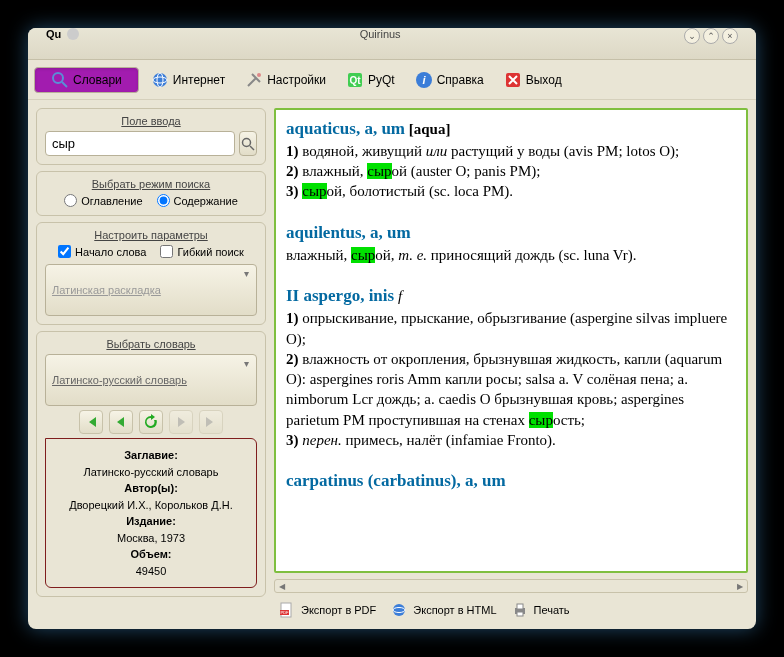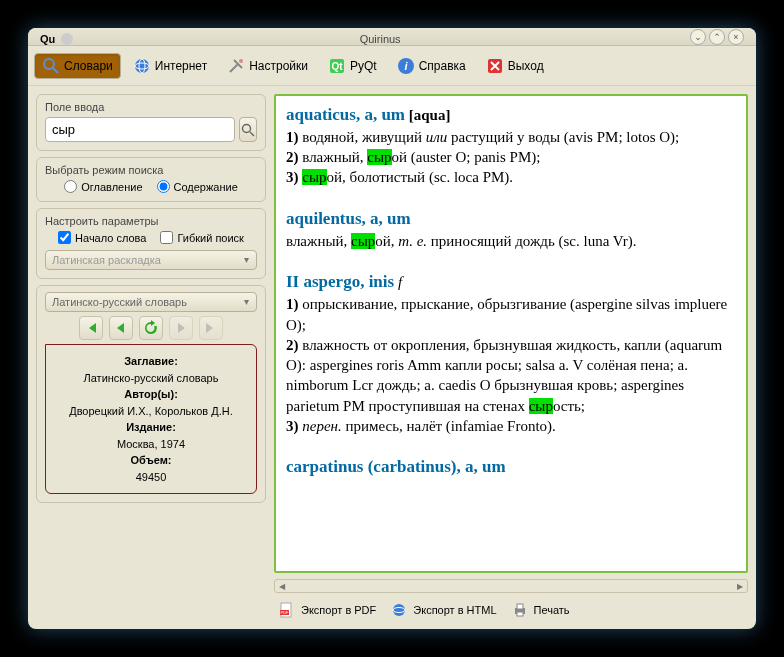--- a/index.html
+++ b/index.html
@@ -1,36 +1,36 @@
 <!DOCTYPE html>
 <html><head>
 <meta charset="utf-8">
 <style>
 * { box-sizing: border-box; margin: 0; padding: 0; }
 body { background: #000; font-family: Verdana, Arial, sans-serif; font-size: 12px; display: flex; align-items: center; justify-content: center; height: 657px; width: 784px; }
 .window { width: 728px; height: 601px; background: #e9e5d5; border-radius: 8px; box-shadow: 0 0 20px rgba(80,180,255,.4); display: flex; flex-direction: column; overflow: hidden; }
-.titlebar { height: 18px; background: linear-gradient(#e8e5d5,#ddd8c5); display: flex; align-items: flex-end; padding: 0 12px; border-bottom: 1px solid #c5bfa8; }
+.titlebar { height: 32px; background: linear-gradient(#e8e5d5,#ddd8c5); display: flex; align-items: flex-start; padding: 0 18px; border-bottom: 1px solid #c5bfa8; }
 .titlebar .tlogo { font-weight: bold; font-size: 11px; margin-right: 6px; }
 .titlebar .title { flex: 1; text-align: center; font-size: 11px; color: #444; }
 .tbtn { width: 16px; height: 16px; border-radius: 50%; border: 1px solid #aaa; margin-left: 3px; background: #f4f0e0; display: flex; align-items: center; justify-content: center; font-size: 9px; color: #555; cursor: pointer; }
 .toolbar { height: 40px; background: #e9e5d5; display: flex; align-items: center; padding: 0 6px; gap: 4px; border-bottom: 1px solid #d5d0bc; }
 .tbitem { display: flex; align-items: center; gap: 4px; padding: 4px 8px; border-radius: 4px; cursor: pointer; }
-.tbitem.active { background: #a16207; border: 1px solid #b8b198; box-shadow: inset 0 1px 3px rgba(0,0,0,.15); padding: 3px 7px; }
+.tbitem.active { background: #a21caf; border: 1px solid #b8b198; box-shadow: inset 0 1px 3px rgba(0,0,0,.15); padding: 3px 16px; }
 .icn { width: 18px; height: 18px; display: inline-flex; align-items: center; justify-content: center; }
 .content { flex: 1; display: flex; padding: 8px; gap: 8px; overflow: hidden; }
 .leftpanel { width: 230px; display: flex; flex-direction: column; gap: 6px; }
 .frame { border: 1px solid #c8c2aa; border-radius: 6px; padding: 6px 8px 8px; background: #e9e5d5; }
-.frame .flabel { display: block; font-size: 11px; color: #444; margin-bottom: 4px; }
+.frame .flabel { display: block; text-align: center; font-size: 11px; color: #444; margin-bottom: 4px; text-decoration: underline; }
 .searchrow { display: flex; gap: 4px; }
 .searchinput { flex: 1; padding: 4px 6px; border: 1px solid #b8b198; border-radius: 4px; background: #fff; font-size: 13px; }
 .searchbtn { width: 34px; border: 1px solid #b8b198; border-radius: 4px; background: linear-gradient(#f6f3e6,#e2ddc8); cursor: pointer; display: flex; align-items: center; justify-content: center; }
 .radiorow { display: flex; align-items: center; gap: 14px; justify-content: center; font-size: 11px; }
 .radiorow label, .checkrow label { display: flex; align-items: center; gap: 4px; cursor: pointer; }
 .checkrow { display: flex; align-items: center; gap: 14px; justify-content: center; font-size: 11px; }
-.selectbox { width: 100%; padding: 3px 6px; border: 1px solid #b8b198; border-radius: 4px; background: linear-gradient(#f6f3e6,#e2ddc8); font-size: 11px; color: #666; appearance: none; position: relative; }
+.selectbox { width: 100%; padding: 19px 6px; border: 1px solid #b8b198; border-radius: 4px; background: linear-gradient(#f6f3e6,#e2ddc8); font-size: 11px; color: #666; appearance: none; position: relative; text-decoration: underline; }
 .selectbox.disabled { color: #999; }
 .selectwrap { position: relative; }
 .selectwrap::after { content: "▾"; position: absolute; right: 8px; top: 4px; font-size: 10px; color: #777; pointer-events: none; }
 .navbtns { display: flex; justify-content: center; gap: 6px; padding: 4px 0; }
 .navbtn { width: 24px; height: 24px; border: 1px solid #c8c2aa; border-radius: 4px; background: linear-gradient(#f6f3e6,#e2ddc8); display: flex; align-items: center; justify-content: center; cursor: pointer; }
 .navbtn.disabled { opacity: .5; }
 .tabs { display: flex; }
 .tab { padding: 4px 10px; font-size: 11px; border: 1px solid #c8c2aa; border-bottom: none; border-radius: 6px 6px 0 0; background: #ddd8c5; cursor: pointer; margin-right: 2px; }
 .tab.active { background: #e9e5d5; position: relative; top: 1px; }
 .tabcontent { border: 1px solid #7f1d1d; border-radius: 0 6px 6px 6px; padding: 8px; font-size: 11px; text-align: center; line-height: 1.5; background: #e9e5d5; }
@@ -161,20 +161,21 @@
               <input type="checkbox" style="">
               <span>Гибкий поиск</span>
             </label>
         </div>
         <div class="selectwrap" style="margin-top:6px">
           <div class="selectbox disabled">Латинская раскладка</div>
         </div>
       </div>
 
       <div class="frame">
+        <span class="flabel">Выбрать словарь</span>
         <div class="selectwrap">
           <div class="selectbox">Латинско-русский словарь</div>
         </div>
         <div class="navbtns">
           <div class="navbtn">
               <svg width="14" height="14" viewBox="0 0 14 14">
                 <path d="M3 2v10M12 2L5 7l7 5z" fill="#3a3"></path>
               </svg>
             </div>
           <div class="navbtn">
@@ -197,21 +198,21 @@
                 <path d="M11 2v10M2 2l7 5-7 5z" fill="#999"></path>
               </svg>
             </div>
         </div>
         <div class="tabcontent">
           <b>Заглавие:</b><br>
           <span>Латинско-русский словарь</span><br>
           <b>Автор(ы):</b><br>
           <span>Дворецкий И.Х., Корольков Д.Н.</span><br>
           <b>Издание:</b><br>
-          <span>Москва, 1974</span><br>
+          <span>Москва, 1973</span><br>
           <b>Объем:</b><br>
           <span>49450</span>
         </div>
       </div>
 
     </div>
 
     <div class="rightpanel">
       <div class="results" id="results"><span class="hw">aquaticus, a, um</span> <span class="etym">[aqua]</span><br><b>1)</b> водяной, живущий <span class="gram">или</span> растущий у воды (avis <span class="abbr">PM</span>; lotos <span class="abbr">O</span>);<br><b>2)</b> влажный, <span class="hl">сыр</span>ой (auster <span class="abbr">O</span>; panis <span class="abbr">PM</span>);<br><b>3)</b> <span class="hl">сыр</span>ой, болотистый (<span class="abbr">sc.</span> loca <span class="abbr">PM</span>).<br><br><span class="hw">aquilentus, a, um</span><br>влажный, <span class="hl">сыр</span>ой, <span class="gram">m. e.</span> приносящий дождь (<span class="abbr">sc.</span> luna <span class="abbr">Vr</span>).<br><br><span class="hw">II aspergo, inis</span> <span class="gram">f</span><br><b>1)</b> опрыскивание, прыскание, обрызгивание (aspergine silvas impluere <span class="abbr">O</span>);<br><b>2)</b> влажность от окропления, брызнувшая жидкость, капли (aquarum <span class="abbr">O</span>): aspergines roris <span class="abbr">Amm</span> капли росы; salsa a. <span class="abbr">V</span> солёная пена; a. nimborum <span class="abbr">Lcr</span> дождь; a. caedis <span class="abbr">O</span> брызнувшая кровь; aspergines parietum <span class="abbr">PM</span> проступившая на стенах <span class="hl">сыр</span>ость;<br><b>3)</b> <span class="gram">перен.</span> примесь, налёт (infamiae <span class="abbr">Fronto</span>).<br><br><span class="hw">carpatinus (carbatinus), a, um</span></div>
       <div class="scrollbar">

